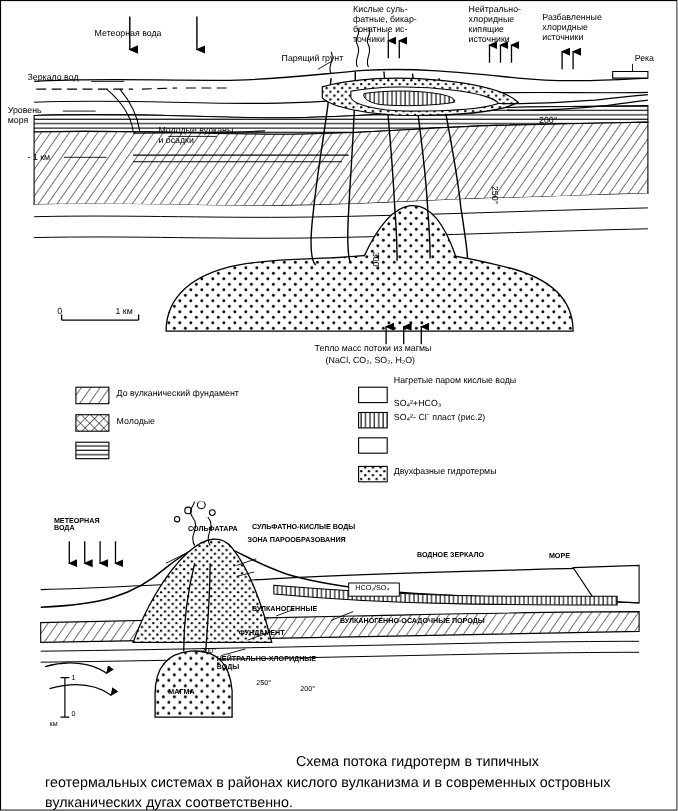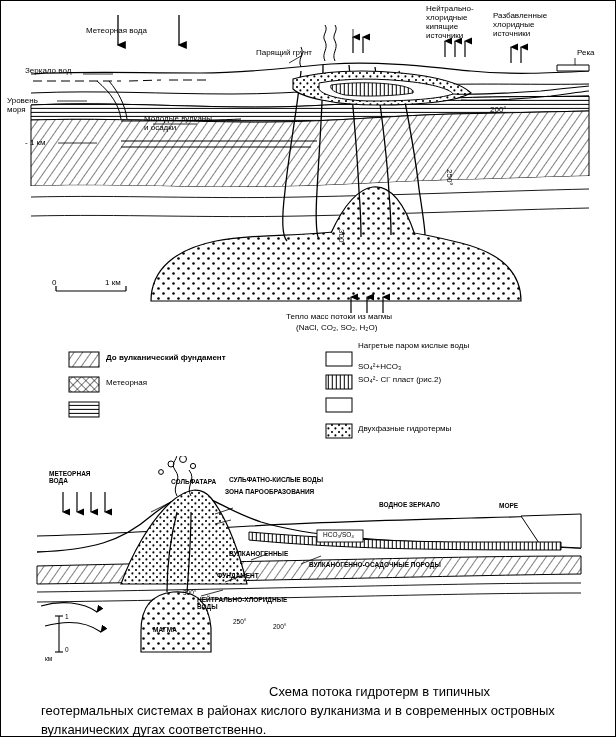--- a/index.html
+++ b/index.html
@@ -143,20 +143,24 @@
     <line x1="125" y1="285" x2="125" y2="290" stroke="#000" stroke-width="1.2"></line>
 
     <g stroke="#000" stroke-width="1.2">
       <line x1="350" y1="312" x2="350" y2="296" marker-end="url(#arrUp)"></line>
       <line x1="366" y1="312" x2="366" y2="296" marker-end="url(#arrUp)"></line>
       <line x1="382" y1="312" x2="382" y2="296" marker-end="url(#arrUp)"></line>
     </g>
   </svg>
 
   <div class="lbl" style="left:85px;top:26px;">Метеорная вода</div>
+  <div class="lbl" style="left:320px;top:4px;">Кислые суль-
+фатные, бикар-
+бонатные ис-
+точники</div>
   <div class="lbl" style="left:425px;top:4px;">Нейтрально-
 хлоридные
 кипящие
 источники</div>
   <div class="lbl" style="left:492px;top:11px;">Разбавленные
 хлоридные
 источники</div>
   <div class="lbl" style="left:255px;top:48px;">Парящий грунт</div>
   <div class="lbl" style="left:576px;top:48px;">Река</div>
   <div class="lbl" style="left:24px;top:66px;">Зеркало вод</div>
@@ -177,22 +181,22 @@
     <rect x="68" y="6" width="30" height="15" fill="url(#hatchDiag)" stroke="#000"></rect>
     <rect x="68" y="31" width="30" height="15" fill="url(#hatchCross)" stroke="#000"></rect>
     <rect x="68" y="56" width="30" height="15" fill="url(#linesH)" stroke="#000"></rect>
 
     <rect x="325" y="6" width="26" height="14" fill="#fff" stroke="#000"></rect>
     <rect x="325" y="29" width="26" height="14" fill="url(#linesV)" stroke="#000"></rect>
     <rect x="325" y="52" width="26" height="14" fill="#fff" stroke="#000"></rect>
     <rect x="325" y="78" width="26" height="14" fill="url(#dots)" stroke="#000"></rect>
   </svg>
 
-  <div class="legend-lbl" style="left:105px;top:352px;font-weight:bold;">До вулканический фундамент</div>
-  <div class="legend-lbl" style="left:105px;top:377px;">Метеорная</div>
+  <div class="legend-lbl" style="left:105px;top:352px;">До вулканический фундамент</div>
+  <div class="legend-lbl" style="left:105px;top:377px;">Молодые</div>
 
   <div class="legend-lbl" style="left:357px;top:340px;">Нагретые паром кислые воды</div>
   <div class="legend-lbl" style="left:357px;top:361px;">SO₄²+HCO₃</div>
   <div class="legend-lbl" style="left:357px;top:374px;">SO₄²- Cl⁻ пласт (рис.2)</div>
   <div class="legend-lbl" style="left:357px;top:423px;">Двухфазные гидротермы</div>
 
   <svg width="616" height="230" viewBox="0 0 616 230" style="top:455px;left:0;">
 
     <path d="M36,80 C110,78 180,74 250,70 C320,66 400,64 470,62 C510,61 545,60 575,60" fill="none" stroke="#000" stroke-width="1.1"></path>
 

